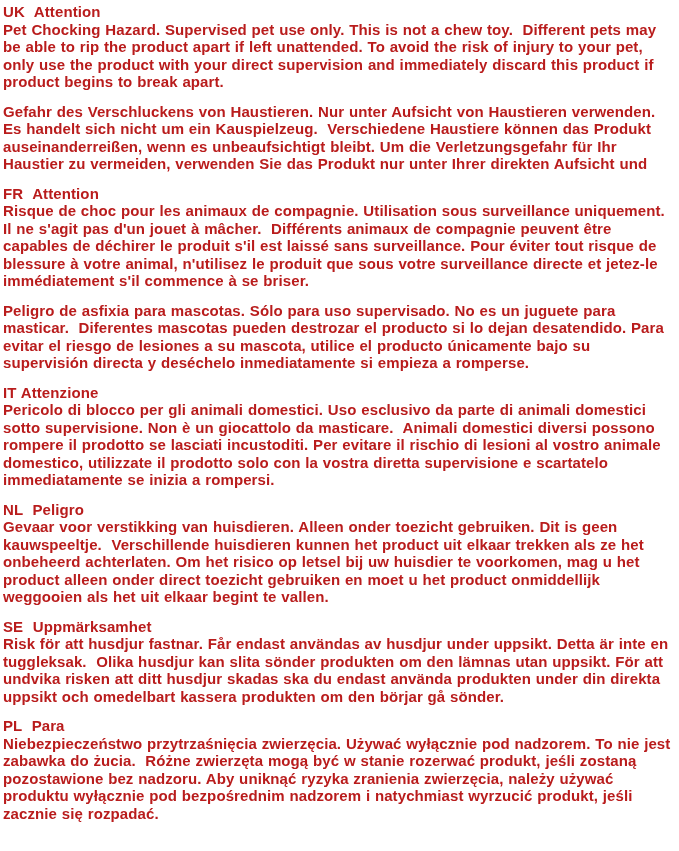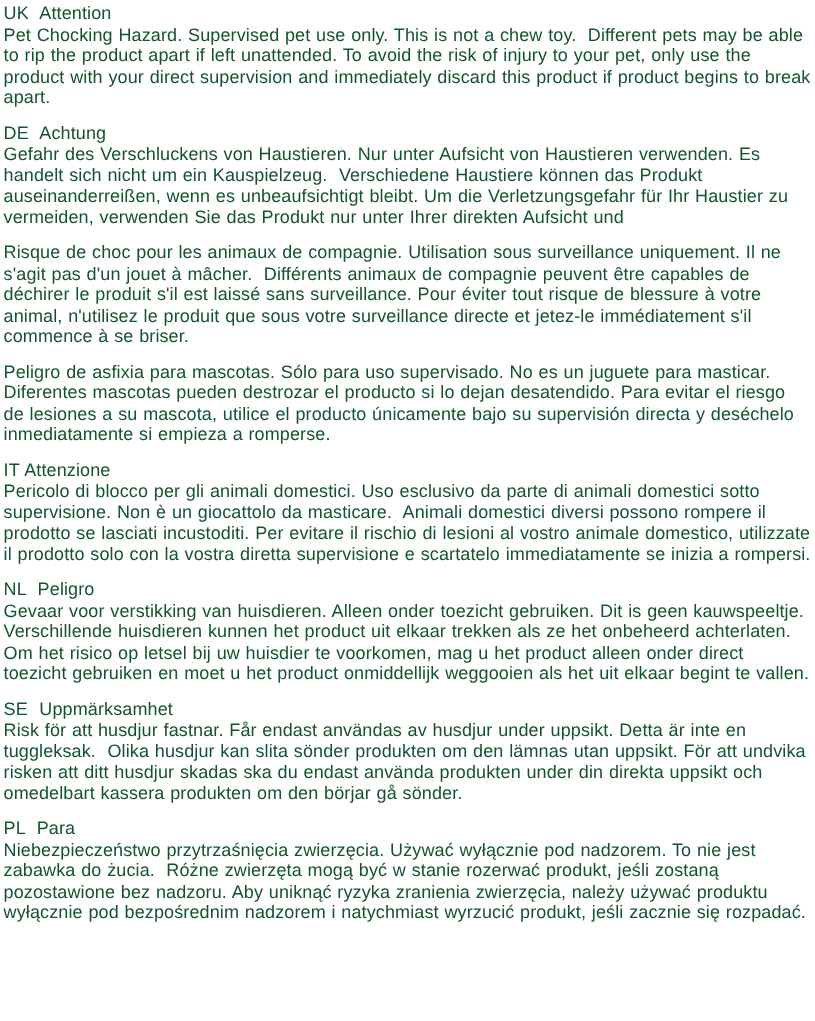--- a/index.html
+++ b/index.html
@@ -8,22 +8,23 @@
     background: #ffffff;
   }
   .doc {
     width: 679px;
     min-height: 851px;
     box-sizing: border-box;
     padding: 3px 3px 8px 3px;
     font-family: "Liberation Sans", "DejaVu Sans", sans-serif;
     font-size: 15px;
     line-height: 17.5px;
-    color: #14532d;
+    color: #b91c1c;
     letter-spacing: 0.1px;
+    font-weight: bold;
   }
   .sec {
     margin: 0 0 12px 0;
   }
   .sec.gap-before {
     margin-top: 12px;
   }
   .sec-heading,
   .sec-body {
     white-space: pre-wrap;      
@@ -34,25 +35,25 @@
 <body>
 
 <div class="doc">
 
   <section class="sec">
     <div class="sec-heading">UK  Attention</div>
     <div class="sec-body">Pet Chocking Hazard. Supervised pet use only. This is not a chew toy.  Different pets may be able to rip the product apart if left unattended. To avoid the risk of injury to your pet, only use the product with your direct supervision and immediately discard this product if product begins to break apart.</div>
   </section>
 
   <section class="sec">
-    <div class="sec-heading">DE  Achtung</div>
     <div class="sec-body">Gefahr des Verschluckens von Haustieren. Nur unter Aufsicht von Haustieren verwenden. Es handelt sich nicht um ein Kauspielzeug.  Verschiedene Haustiere können das Produkt auseinanderreißen, wenn es unbeaufsichtigt bleibt. Um die Verletzungsgefahr für Ihr Haustier zu vermeiden, verwenden Sie das Produkt nur unter Ihrer direkten Aufsicht und</div>
   </section>
 
   <section class="sec">
+    <div class="sec-heading">FR  Attention</div>
     <div class="sec-body">Risque de choc pour les animaux de compagnie. Utilisation sous surveillance uniquement. Il ne s'agit pas d'un jouet à mâcher.  Différents animaux de compagnie peuvent être capables de déchirer le produit s'il est laissé sans surveillance. Pour éviter tout risque de blessure à votre animal, n'utilisez le produit que sous votre surveillance directe et jetez-le immédiatement s'il commence à se briser.</div>
   </section>
 
   <section class="sec">
     <div class="sec-body">Peligro de asfixia para mascotas. Sólo para uso supervisado. No es un juguete para masticar.  Diferentes mascotas pueden destrozar el producto si lo dejan desatendido. Para evitar el riesgo de lesiones a su mascota, utilice el producto únicamente bajo su supervisión directa y deséchelo inmediatamente si empieza a romperse.</div>
   </section>
 
   <section class="sec gap-before">
     <div class="sec-heading">IT Attenzione</div>
     <div class="sec-body">Pericolo di blocco per gli animali domestici. Uso esclusivo da parte di animali domestici sotto supervisione. Non è un giocattolo da masticare.  Animali domestici diversi possono rompere il prodotto se lasciati incustoditi. Per evitare il rischio di lesioni al vostro animale domestico, utilizzate il prodotto solo con la vostra diretta supervisione e scartatelo immediatamente se inizia a rompersi.</div>

